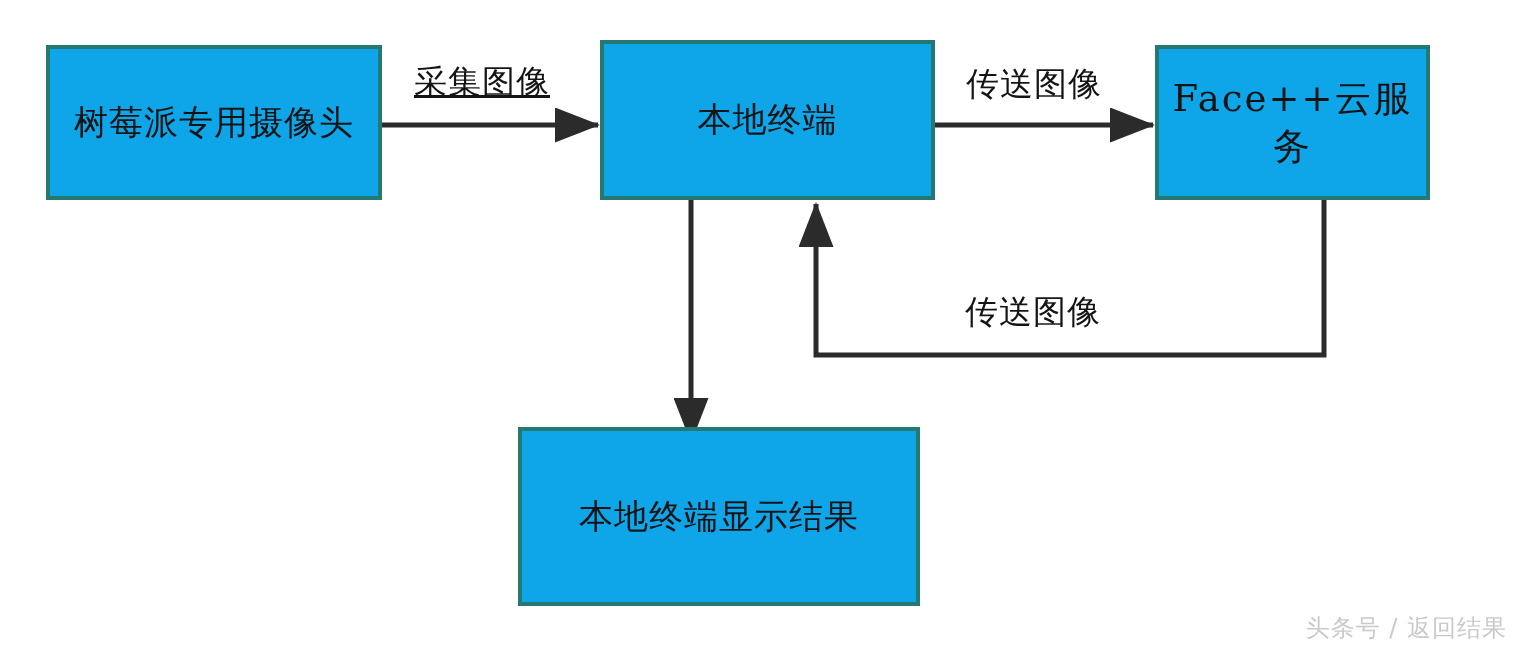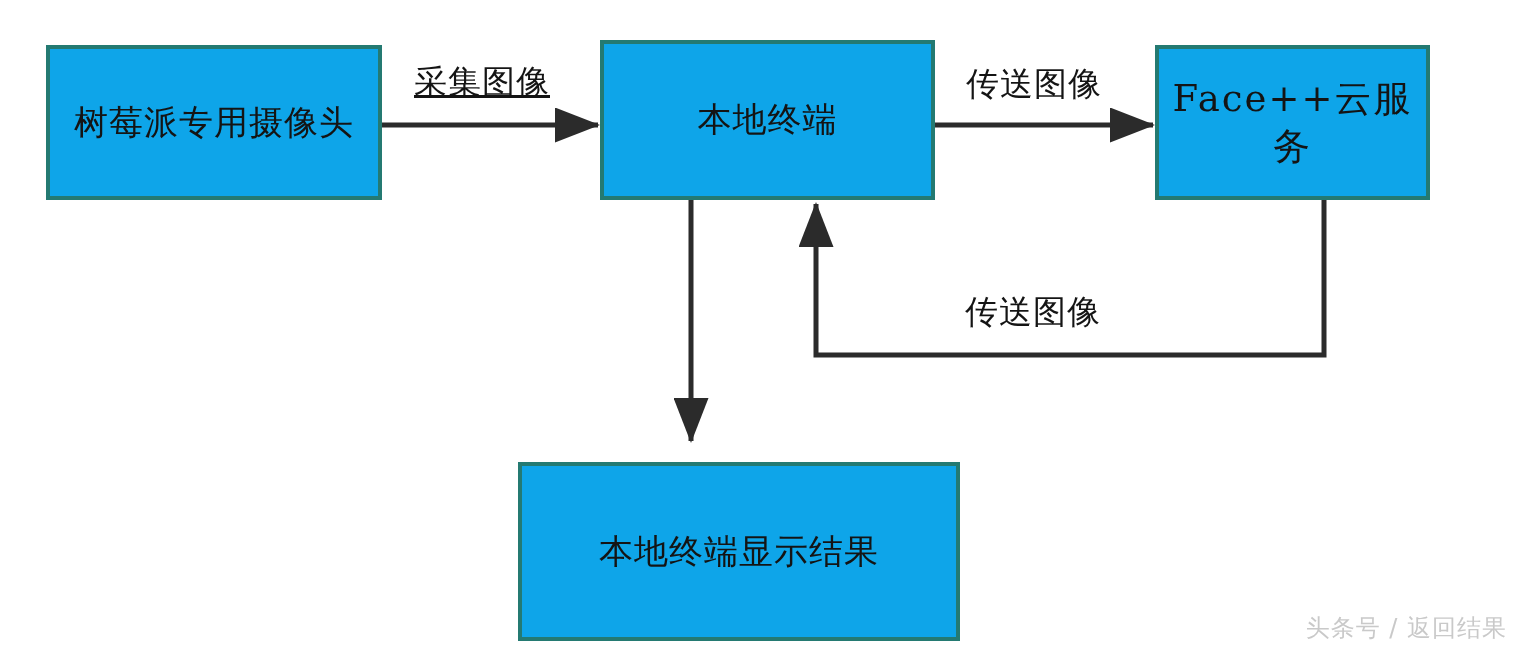--- a/index.html
+++ b/index.html
@@ -49,22 +49,22 @@
   #node-face-cloud {
     left: 1155px;
     top: 45px;
     width: 275px;
     height: 155px;
     font-size: 37px;
     letter-spacing: 2px;
   }
   #node-display-result {
     left: 518px;
-    top: 462px;
-    width: 442px;
+    top: 427px;
+    width: 402px;
     height: 179px;
   }
   .edge-label {
     position: absolute;
     color: #141414;
     font-family: "DejaVu Serif", "Liberation Serif", serif;
     font-size: 33px;
     letter-spacing: 1px;
     white-space: nowrap;
     z-index: 3;

